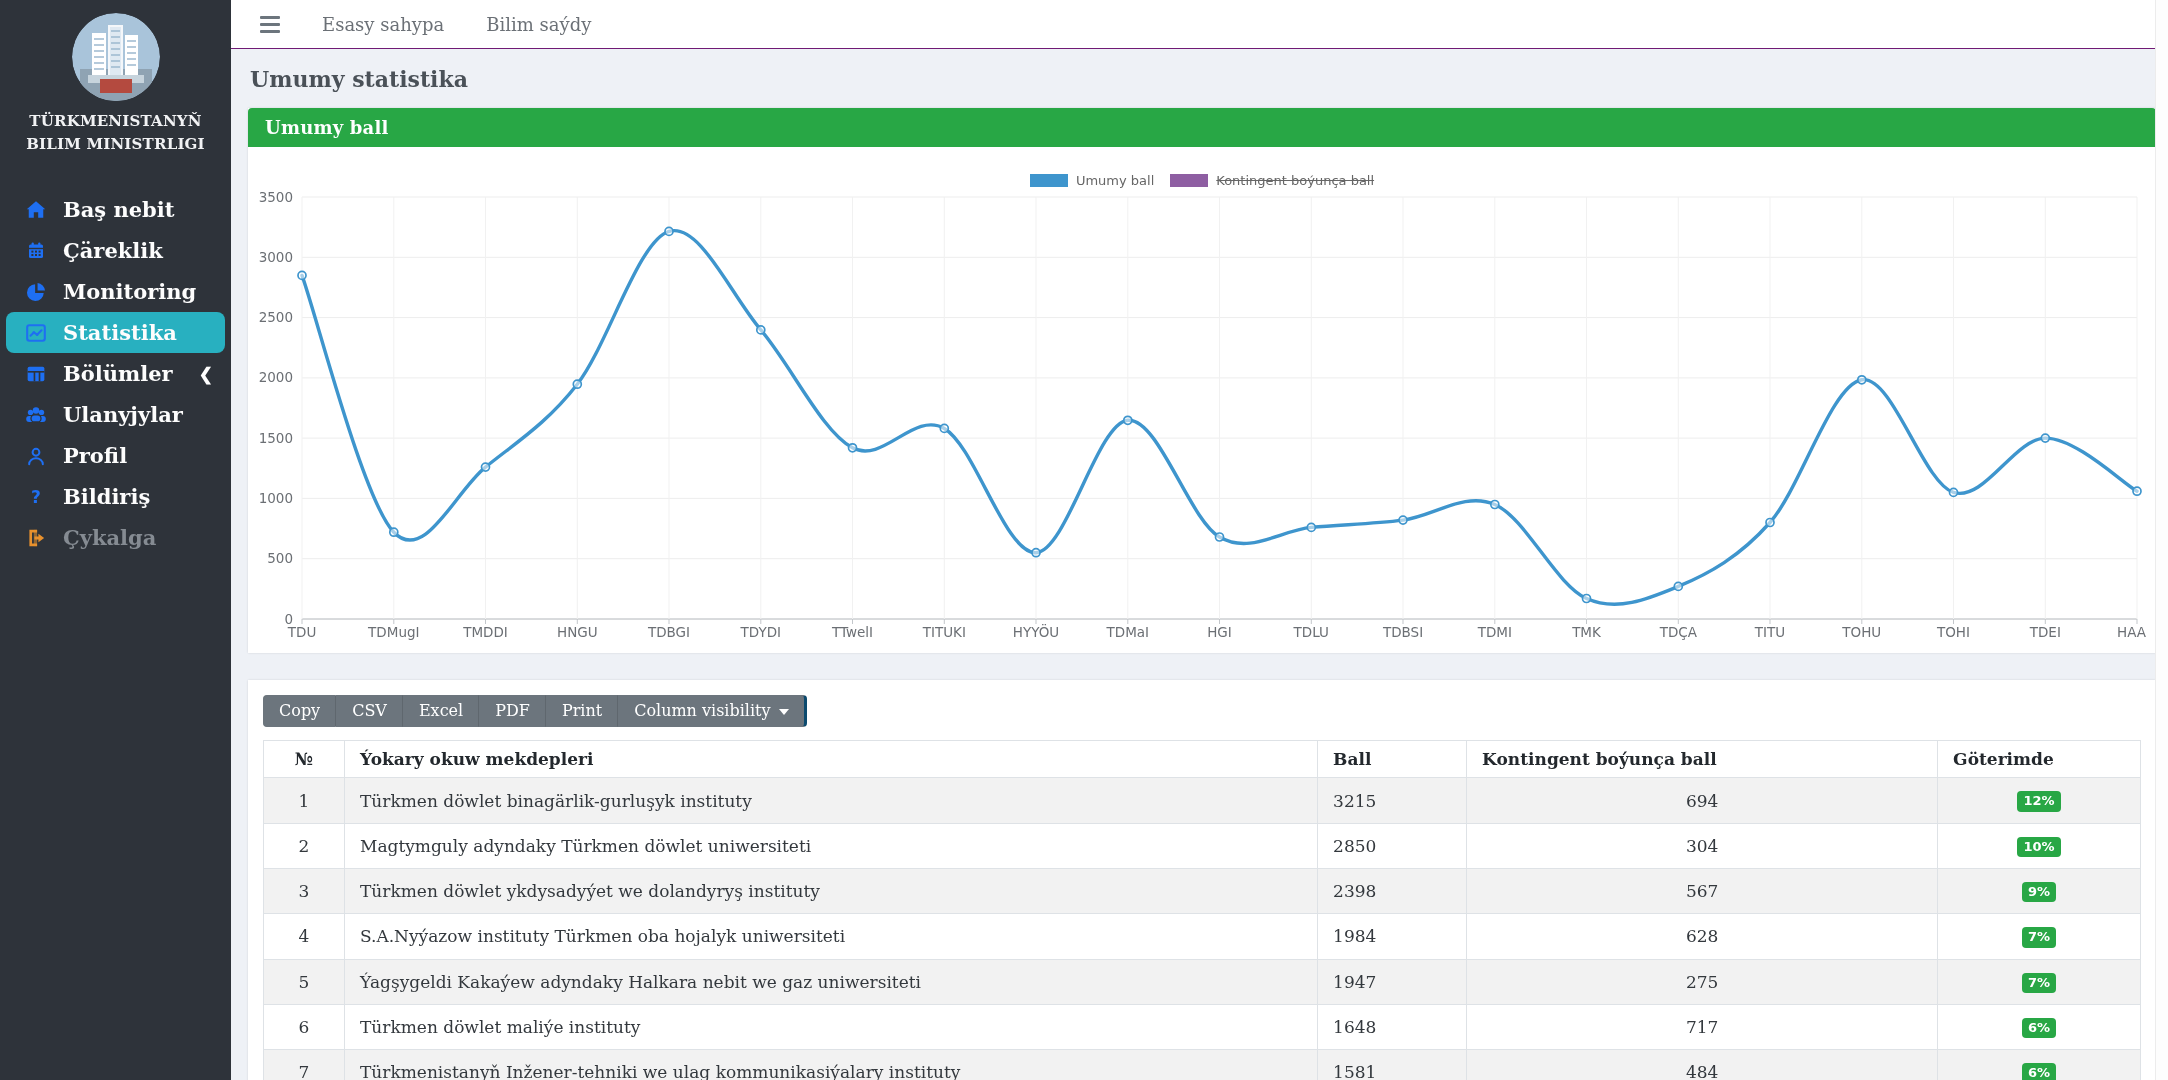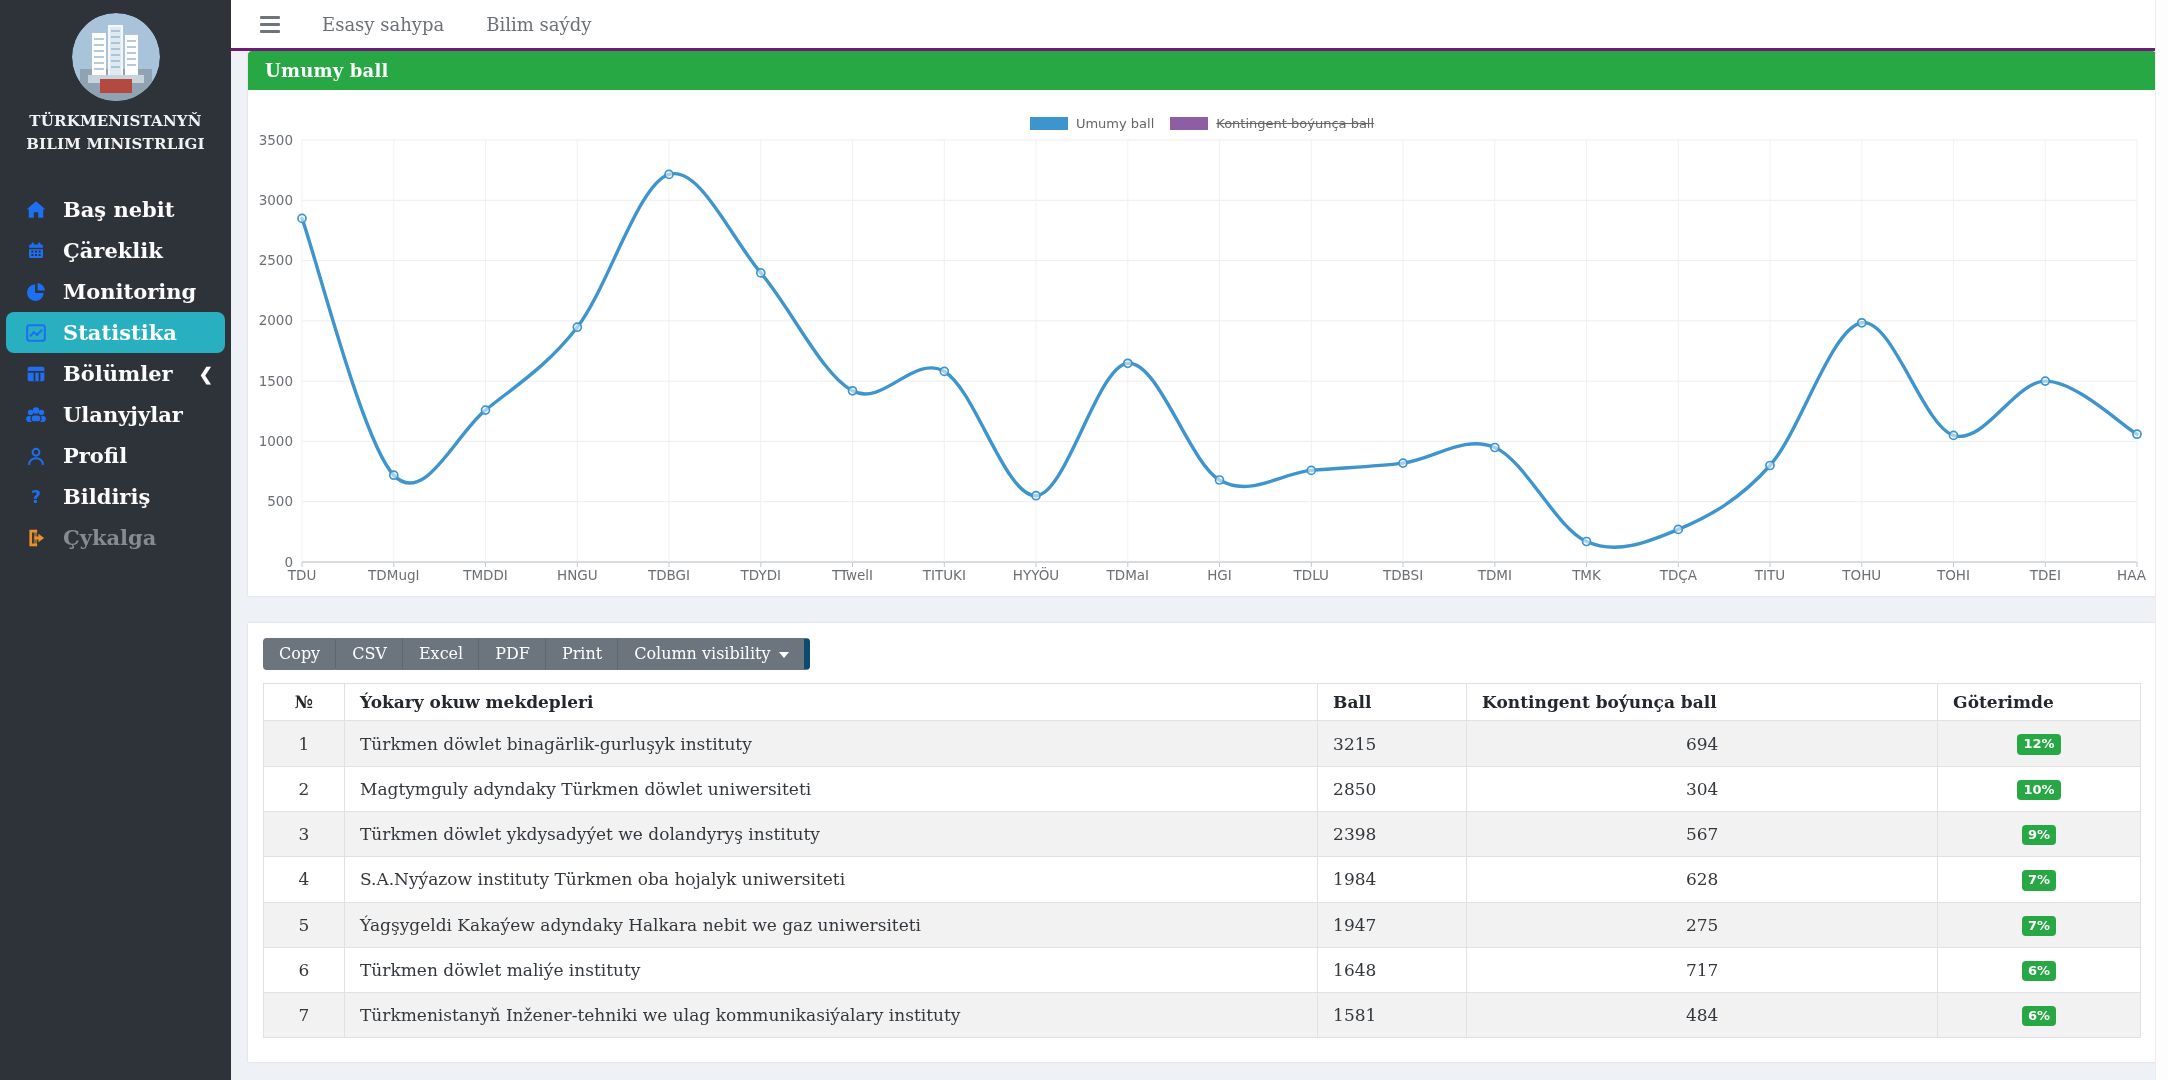--- a/index.html
+++ b/index.html
@@ -16,21 +16,21 @@
   .nav{margin-top:34px;display:flex;flex-direction:column}
   .nav-item{display:flex;align-items:center;height:41px;margin:0 6px;padding:0 12px 0 16px;border-radius:8px;cursor:pointer}
   .nav-item .icon{width:28px;display:flex;justify-content:center;align-items:center;margin-right:13px}
   .nav-item .icon svg{display:block}
   .nav-item .label{font-size:21px;font-weight:bold;color:#fdfdfd;white-space:nowrap}
   .nav-item.active{background:#28b0c0}
   .nav-item.muted .label{color:#858b92}
   .nav-chevron{margin-left:auto;color:#fff;font-size:17px;font-weight:bold}
   
   .main{flex:1;display:flex;flex-direction:column;min-width:0}
-  .topbar{height:48px;background:#fff;border-bottom:3px solid #701a75;display:flex;align-items:center;flex-shrink:0}
+  .topbar{height:48px;background:#fff;border-bottom:1px solid #701a75;display:flex;align-items:center;flex-shrink:0}
   .hamburger{margin-left:25px;display:flex;flex-direction:column;gap:4px;cursor:pointer;padding:6px 4px}
   .hamburger span{display:block;width:20px;height:3px;background:#6c757d;border-radius:1px}
   .top-links{display:flex;gap:42px;margin-left:38px}
   .top-link{font-size:18px;color:#6b7076;cursor:pointer;white-space:nowrap}
   .content{flex:1;padding:0 12px 0 17px;overflow:hidden}
   .page-title{font-size:22px;color:#4a5158;margin:17px 0 16px 2px}
   
   .panel{background:#fff;border-radius:0;box-shadow:0 0 2px rgba(0,0,0,.12)}
   .panel-header{background:#28a745;color:#fff;font-weight:bold;font-size:18px;padding:9px 17px;border-radius:4px 4px 0 0;letter-spacing:.2px}
   .chart-panel{margin-bottom:27px}
@@ -40,21 +40,21 @@
   .legend-swatch{width:38px;height:13px;display:inline-block}
   .legend-item.off .legend-label{text-decoration:line-through}
   svg.chart{display:block;width:100%;height:456px;margin-top:2px;overflow:visible}
   svg.chart text.tick{fill:#6b6f74;font-family:"DejaVu Sans",sans-serif;font-size:13.5px}
   
   .table-panel{padding:15px 15px 24px}
   .btn-group{display:inline-flex}
   .btn{background:#6c757d;color:#fff;border:1px solid #6c757d;border-right:1px solid #5f676e;
        font-family:"DejaVu Serif",serif;font-size:16px;font-weight:normal;padding:4px 15px;cursor:pointer;line-height:1.4}
   .btn:first-child{border-radius:4px 0 0 4px}
-  .btn:last-child{border-radius:0 4px 4px 0;border-right:6px solid #0c4a6e}
+  .btn:last-child{border-radius:0 4px 4px 0;border-right:3px solid #0c4a6e}
   .caret{display:inline-block;margin-left:8px;vertical-align:middle;width:0;height:0;
          border-top:6px solid #fff;border-left:5px solid transparent;border-right:5px solid transparent}
   table.data{width:100%;border-collapse:collapse;margin-top:13px;font-size:17px;color:#33383d}
   table.data th,table.data td{border:1px solid #dee2e6;padding:11px 15px;text-align:left}
   table.data thead th{font-weight:bold;color:#23282d;padding:8px 15px}
   table.data tbody tr:nth-child(odd){background:rgba(0,0,0,.05)}
   .col-num{width:50px;text-align:center !important}
   .col-ball{width:118px}
   .col-kont{width:440px}
   td.c{text-align:center !important}
@@ -216,20 +216,21 @@
         <span></span>
         <span></span>
     </div>
     <div class="top-links">
         <span class="top-link">Esasy sahypa</span>
         <span class="top-link">Bilim saýdy</span>
       </div>
   </header>
 
   <div class="content">
+    <h1 class="page-title">Umumy statistika</h1>
 
     <section class="panel chart-panel">
       <div class="panel-header">Umumy ball</div>
       <div class="chart-body">
         <div class="legend">
             <span class="legend-item">
               <span class="legend-swatch" style="background:#3e95cd"></span>
               <span class="legend-label">Umumy ball</span>
             </span>
             <span class="legend-item off">

